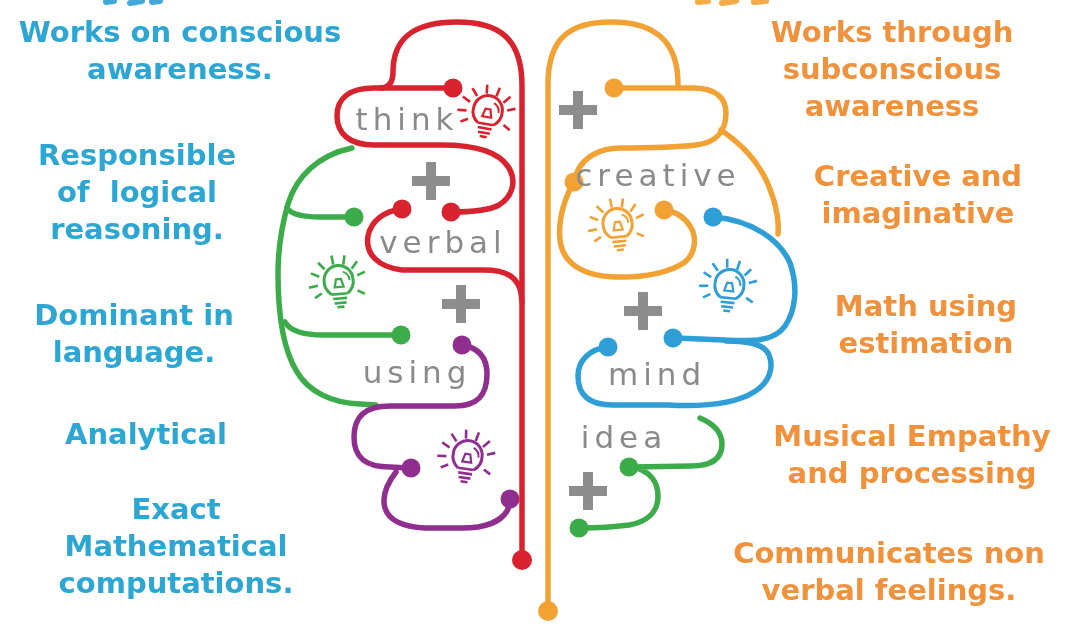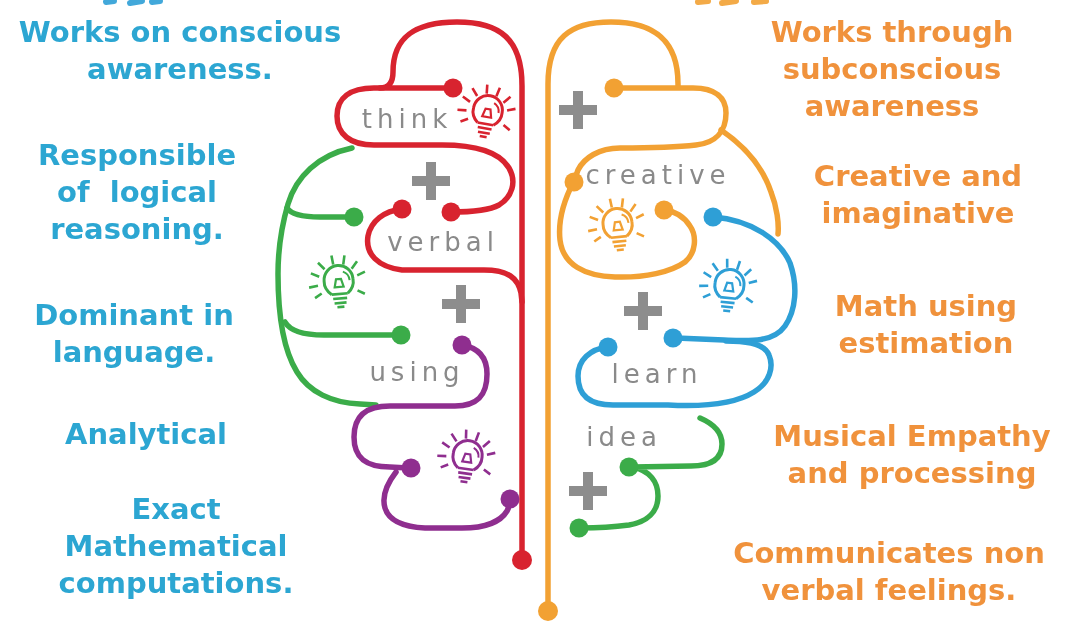--- a/index.html
+++ b/index.html
@@ -12,21 +12,21 @@
     position:absolute; width:520px; text-align:center;
     font-weight:bold; font-size:29px; line-height:37px;
     letter-spacing:0px;
   }
   .note.cyan   { color:var(--left-text,#2CA6D2); }
   .note.orange { color:var(--right-text,#F0923C); }
   .note .line  { white-space:pre; }
   .word {
     position:absolute; transform:translate(-50%,-50%);
     color:var(--label-gray,#8A8A8A);
-    font-size:26px; letter-spacing:5px; font-weight:400;
+    font-size:31px; letter-spacing:5px; font-weight:400;
     white-space:pre;
   }
   #brain-svg { position:absolute; left:0; top:0; }
   .stroke { fill:none; stroke-width:5.5; stroke-linecap:round; stroke-linejoin:round; }
   .stroke-red    { stroke:var(--red,#D8232F); }
   .stroke-green  { stroke:var(--green,#3BAC49); }
   .stroke-purple { stroke:var(--purple,#8F2E8F); }
   .stroke-orange { stroke:var(--orange,#F2A133); }
   .stroke-blue   { stroke:var(--blue,#2E9FD6); }
   .fill-red    { fill:var(--red,#D8232F); }
@@ -132,21 +132,21 @@
     </g>
   <g class="plus" transform="translate(588,491)">
       <path d="M -19,0 H 19 M 0,-19 V 19"></path>
     </g>
 </svg>
 
 <span class="word" style="left:407px; top:119px">think</span>
 <span class="word" style="left:443px; top:242px">verbal</span>
 <span class="word" style="left:417px; top:372px">using</span>
 <span class="word" style="left:658px; top:175px">creative</span>
-<span class="word" style="left:657px; top:374px">learn</span>
+<span class="word" style="left:657px; top:374px">mind</span>
 <span class="word" style="left:624px; top:437px">idea</span>
 
 <div class="note cyan" style="left:-80px; top:14px">
   <div class="line">Works on conscious</div>
   <div class="line">awareness.</div>
 </div>
 <div class="note cyan" style="left:-123px; top:137px">
   <div class="line">Responsible</div>
   <div class="line">of  logical</div>
   <div class="line">reasoning.</div>

